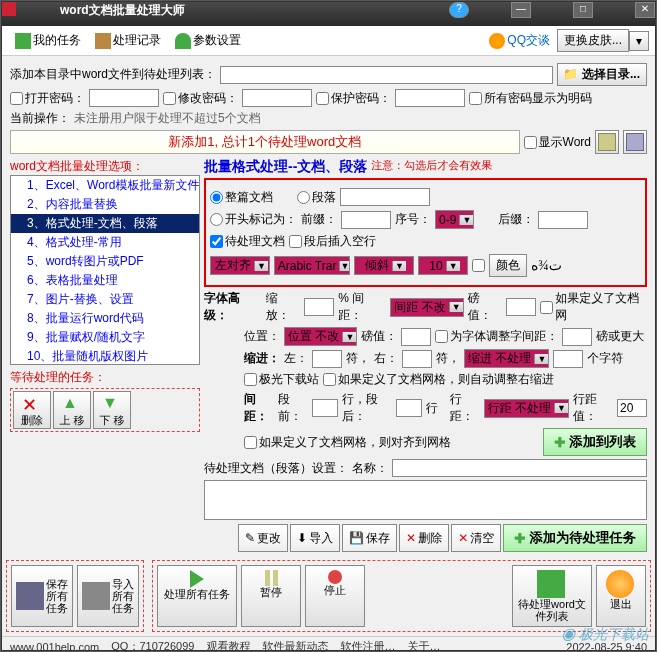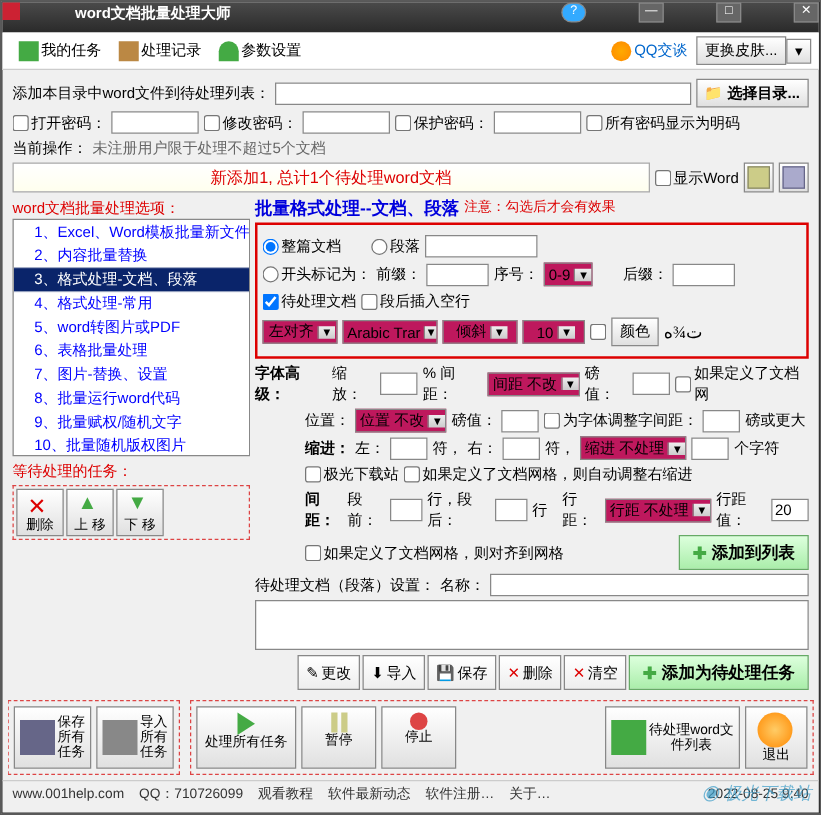--- a/index.html
+++ b/index.html
@@ -381,21 +381,21 @@
             <div></div>
             <div></div>
           </div>
           <div class="flbl">暂停</div>
         </div>
       <div class="footer-btn" style="flex-direction:column;min-width:60px">
           <div class="icon-stop"></div>
           <div class="flbl">停止</div>
         </div>
       <div style="flex:1"></div>
-      <div class="footer-btn" style="flex-direction:row;min-width:80px">
+      <div class="footer-btn" style="flex-direction:column;min-width:80px">
           <div class="ficon" style="background:#4a4"></div>
           <div class="flbl" style="white-space:pre;text-align:center">待处理word文
 件列表</div>
         </div>
       <div class="footer-btn" style="flex-direction:column;min-width:50px">
           <div class="ficon" style="background:radial-gradient(#fc6,#f80);border-radius:50%"></div>
           <div class="flbl">退出</div>
         </div>
     </div>
   </div>

